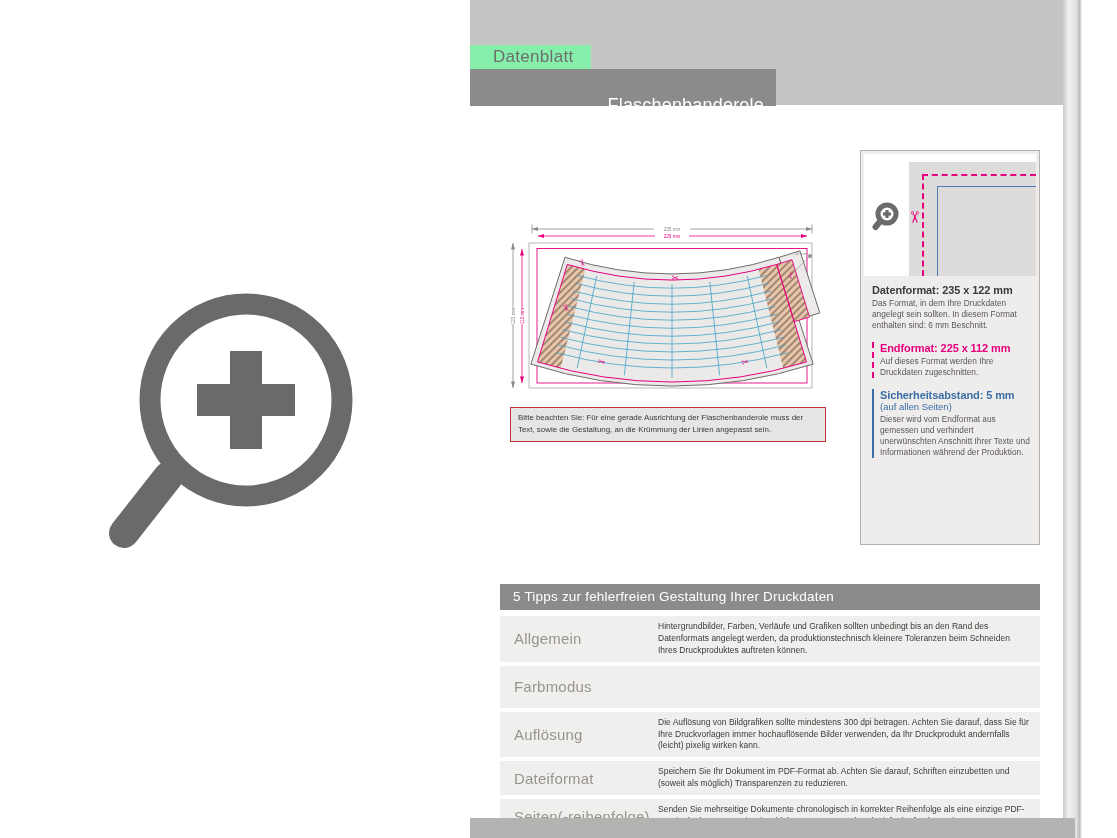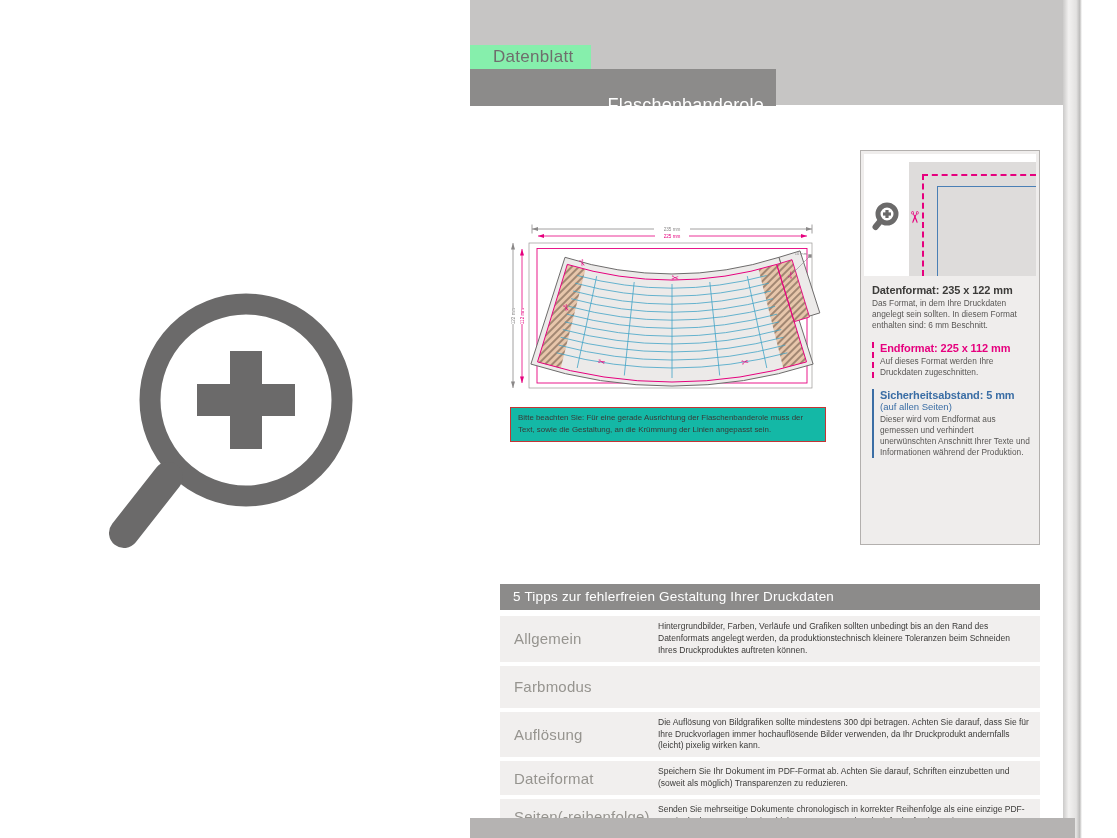--- a/index.html
+++ b/index.html
@@ -17,21 +17,21 @@
     color:#fff; text-align:right; padding:2px 12px 0 0; }
   .title-bar .t { font-size:18px; line-height:20px; letter-spacing:.2px;margin-top:24px; }
   .title-bar .s { font-size:16px; line-height:13px; }
 
   
   .big-zoom { position:absolute; left:95px; top:285px; }
 
   
   .diagram { position:absolute; left:505px; top:212px; }
   .note-box { position:absolute; left:510px; top:407px; width:316px; height:35px;
-    border:1.5px solid #c43434; background:#14b8a6; color:#3a3937; font-size:7.9px;
+    border:1.5px solid #c43434; background:#e5e5e5; color:#3a3937; font-size:7.9px;
     line-height:1.55; padding:4px 7px; }
 
   
   .info-box { position:absolute; left:860px; top:150px; width:180px; height:395px;
     background:#efedec; border:1px solid #b3b0ae; }
   .mini { position:absolute; left:3px; top:3px; width:172px; height:122px; background:#ffffff; overflow:hidden; }
   .mini-page { position:absolute; left:45px; top:8px; width:127px; height:114px; background:#dedcdb; }
   .mini-cut { position:absolute; left:13px; top:12px; right:0; bottom:0;
     border-top:2px dashed #e6007e; border-left:2px dashed #e6007e; }
   .mini-safe { position:absolute; left:28px; top:24px; right:0; bottom:0;

